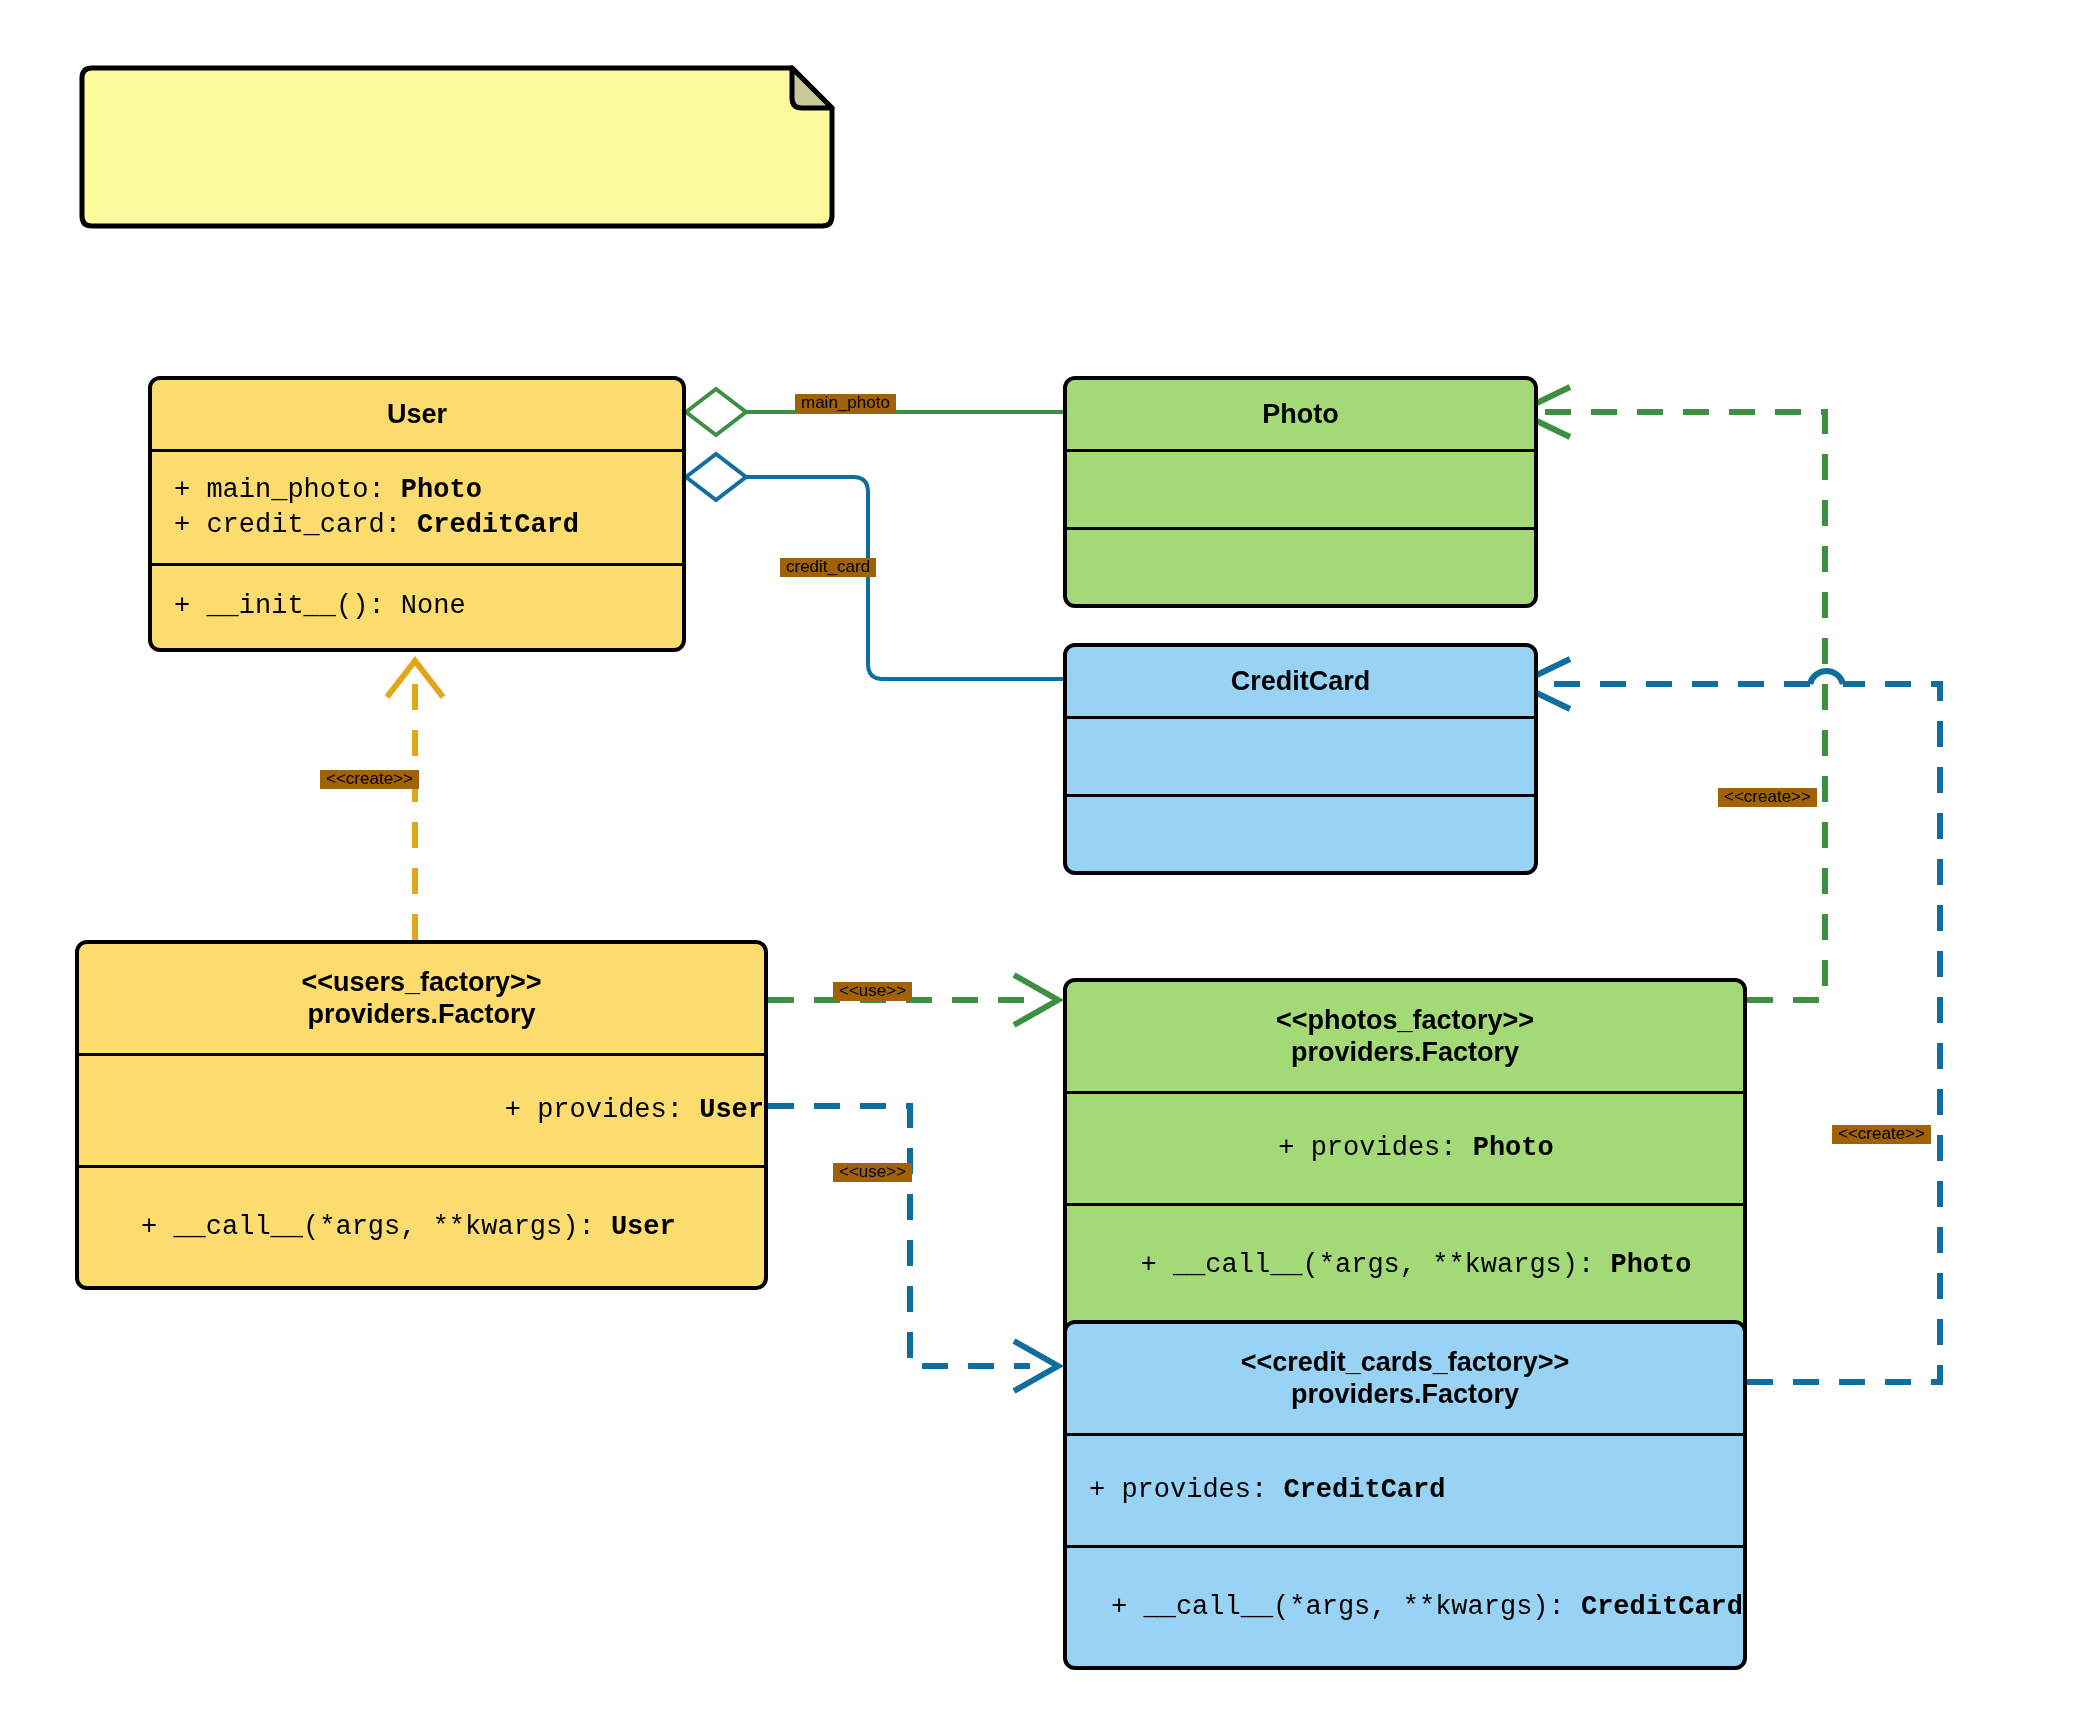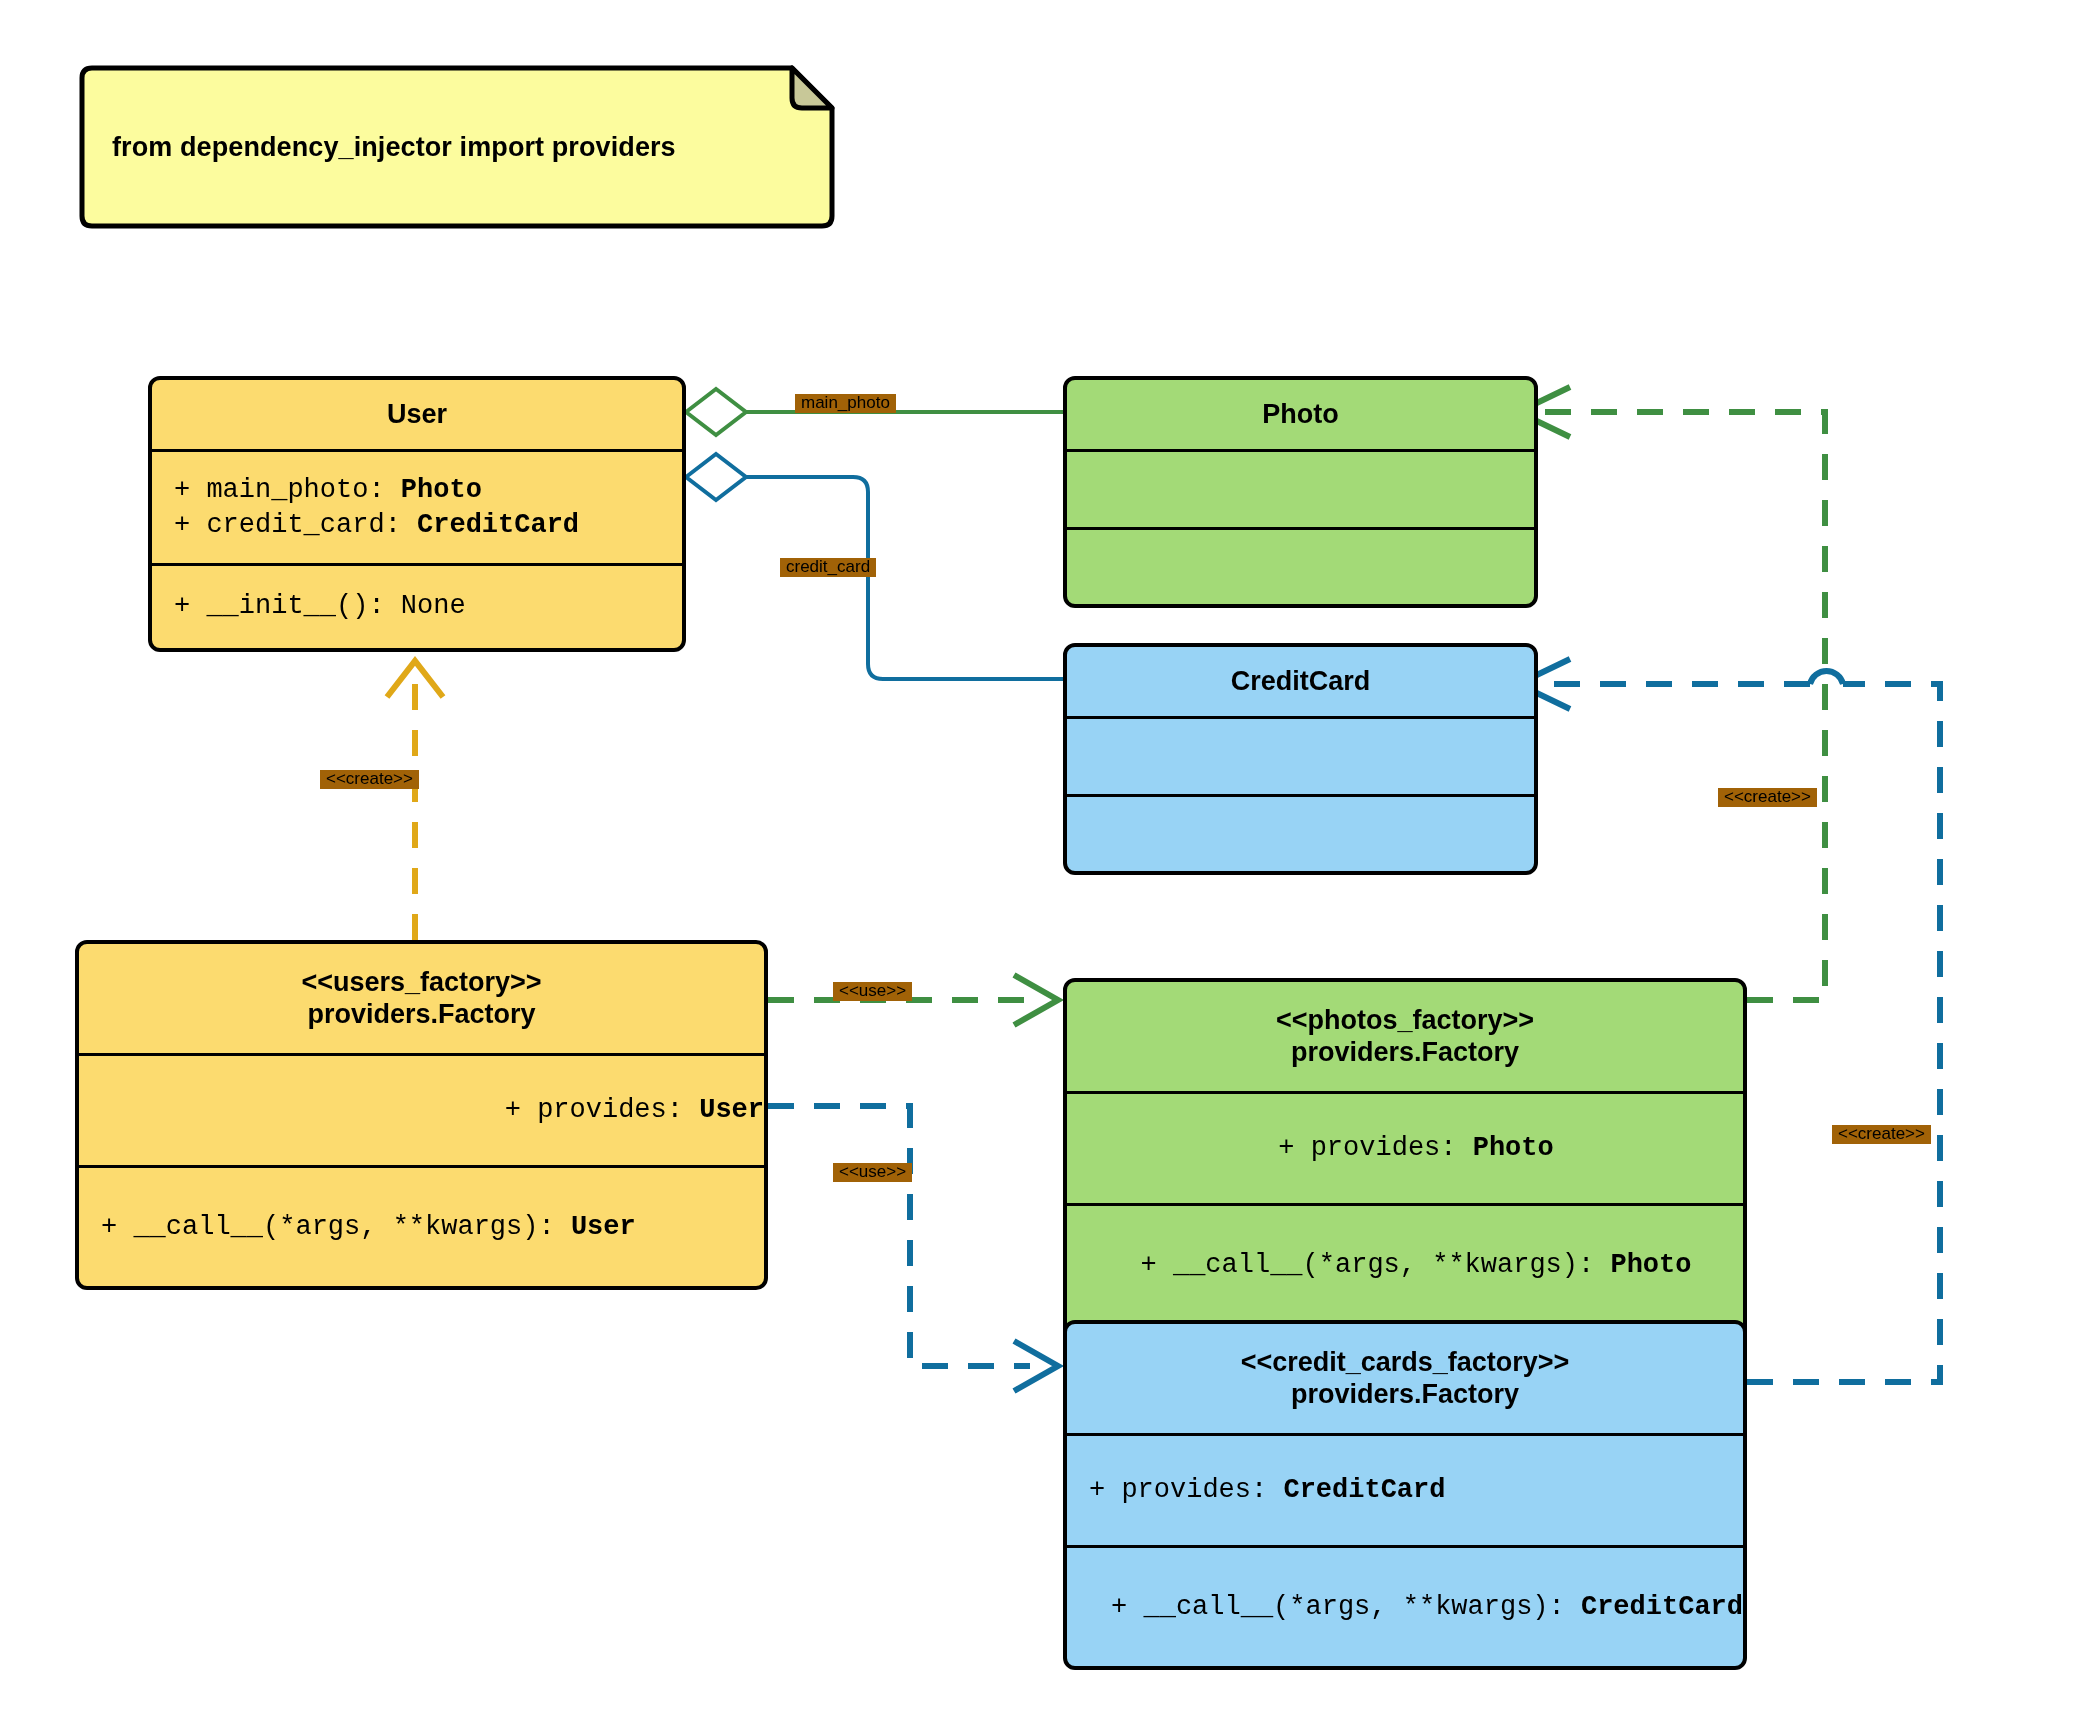--- a/index.html
+++ b/index.html
@@ -141,23 +141,20 @@
       <polyline points="1570,659 1518,684 1570,709" fill="none" stroke="#106e9e" stroke-width="6" stroke-linecap="butt" stroke-linejoin="miter"></polyline>
     </g>
 
     <g>
       <path d="M82,78 Q82,68 92,68 L792,68 L832,108 L832,216 Q832,226 822,226
                L92,226 Q82,226 82,216 Z" fill="#fcfc9e" stroke="#000000" stroke-width="5" stroke-linejoin="round"></path>
       <path d="M792,68 L792,98 Q792,108 802,108 L832,108 Z" fill="#c8c898" stroke="#000000" stroke-width="5" stroke-linejoin="round"></path>
     </g>
   </svg>
 
-  <div class="note" style="left:82px; top:68px; width:750px; height:158px;">
-    <div class="note-text">from dependency_injector import providers</div>
-  </div>
 
   <div class="uml fill-yellow" style="left:148px; top:376px; width:538px; height:276px;">
     <div class="cmp" style="height:72px;">
       <div class="title">User</div>
     </div>
     <div class="cmp" style="height:114px;">
       <div class="row">
         <span>+ main_photo: </span><b>Photo</b>
       </div>
       <div class="row">
@@ -190,21 +187,21 @@
   <div class="uml fill-yellow" style="left:75px; top:940px; width:693px; height:350px;">
     <div class="cmp" style="height:112px;">
       <div class="title">&lt;&lt;users_factory&gt;&gt;</div>
       <div class="title">providers.Factory</div>
     </div>
     <div class="cmp" style="height:112px;text-align:right;">
       <div class="row">
         <span>+ provides: </span><b>User</b>
       </div>
     </div>
-    <div class="cmp" style="height:119px;">
+    <div class="cmp" style="height:119px;padding-left:40px;">
       <div class="row">
         <span>+ __call__(*args, **kwargs): </span><b>User</b>
       </div>
     </div>
   </div>
 
   <div class="uml fill-green" style="left:1063px; top:940px; width:684px; height:392px;margin-top:38px;">
     <div class="cmp" style="height:112px;">
       <div class="title">&lt;&lt;photos_factory&gt;&gt;</div>
       <div class="title">providers.Factory</div>

